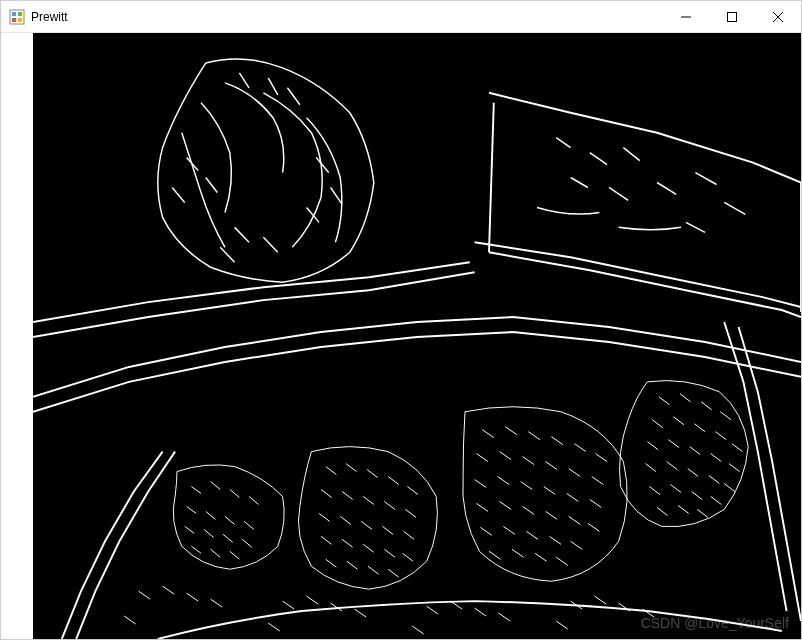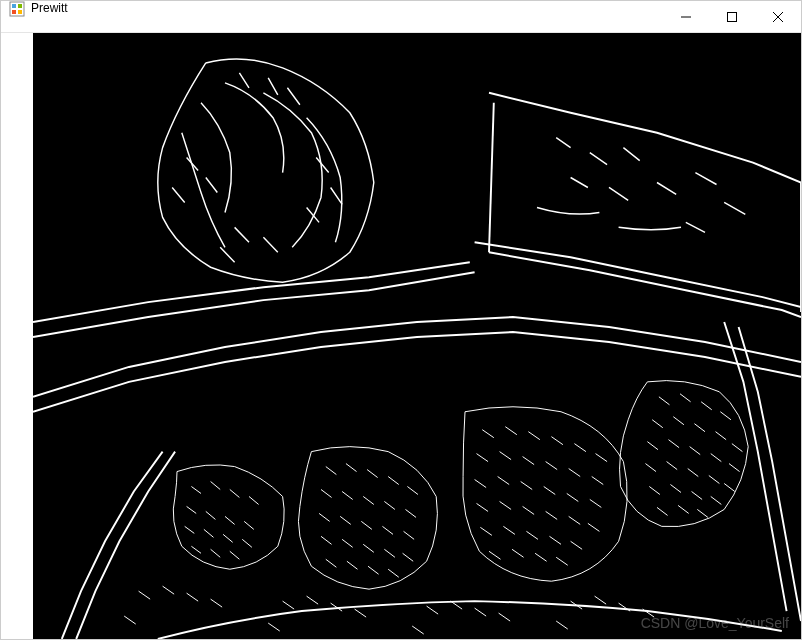--- a/index.html
+++ b/index.html
@@ -19,21 +19,21 @@
       height: 640px;
       background: #ffffff;
       border: 1px solid #cccccc;
       display: flex;
       flex-direction: column;
     }
     .titlebar {
       height: 32px;
       background: #ffffff;
       display: flex;
-      align-items: flex-start;
+      align-items: center;
       border-bottom: 1px solid #e5e5e5;
     }
     .titlebar-icon {
       width: 16px;
       height: 16px;
       margin-left: 8px;
       margin-right: 6px;
       display: flex;
       align-items: center;
       justify-content: center;

